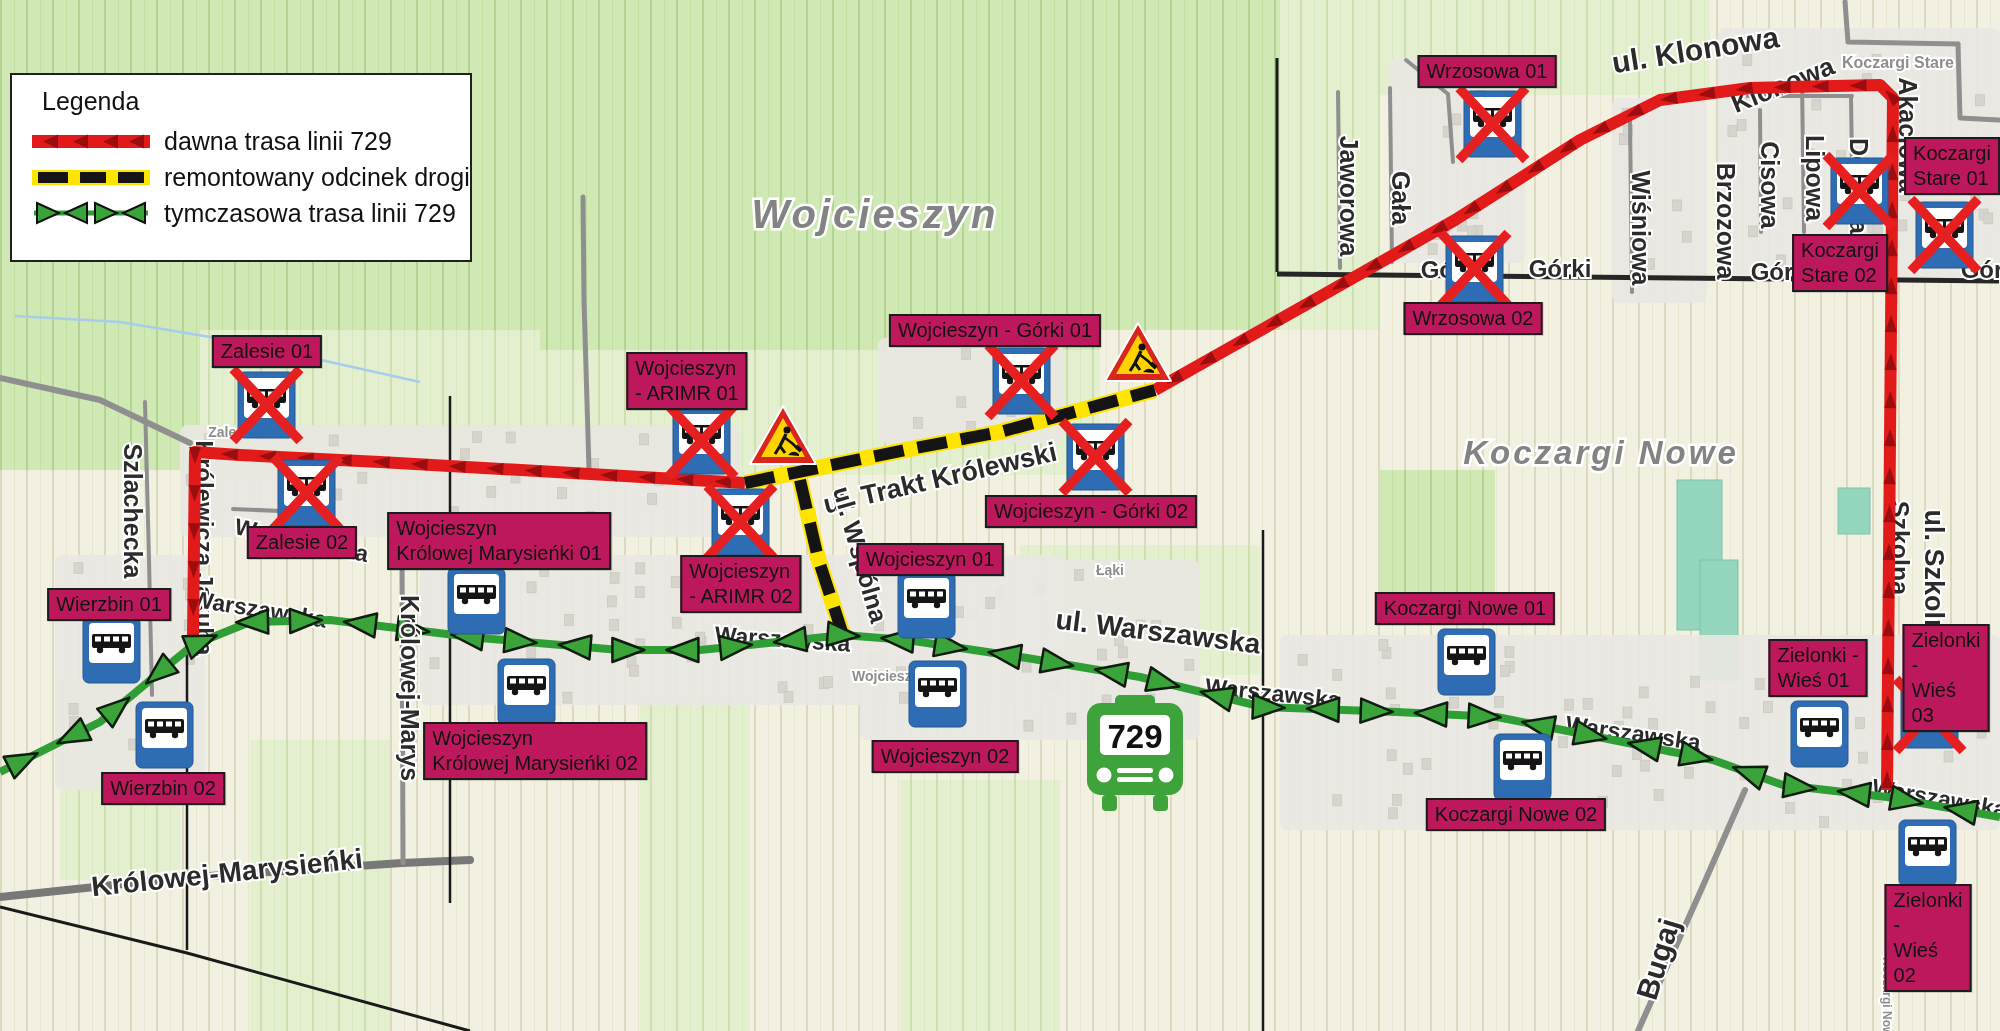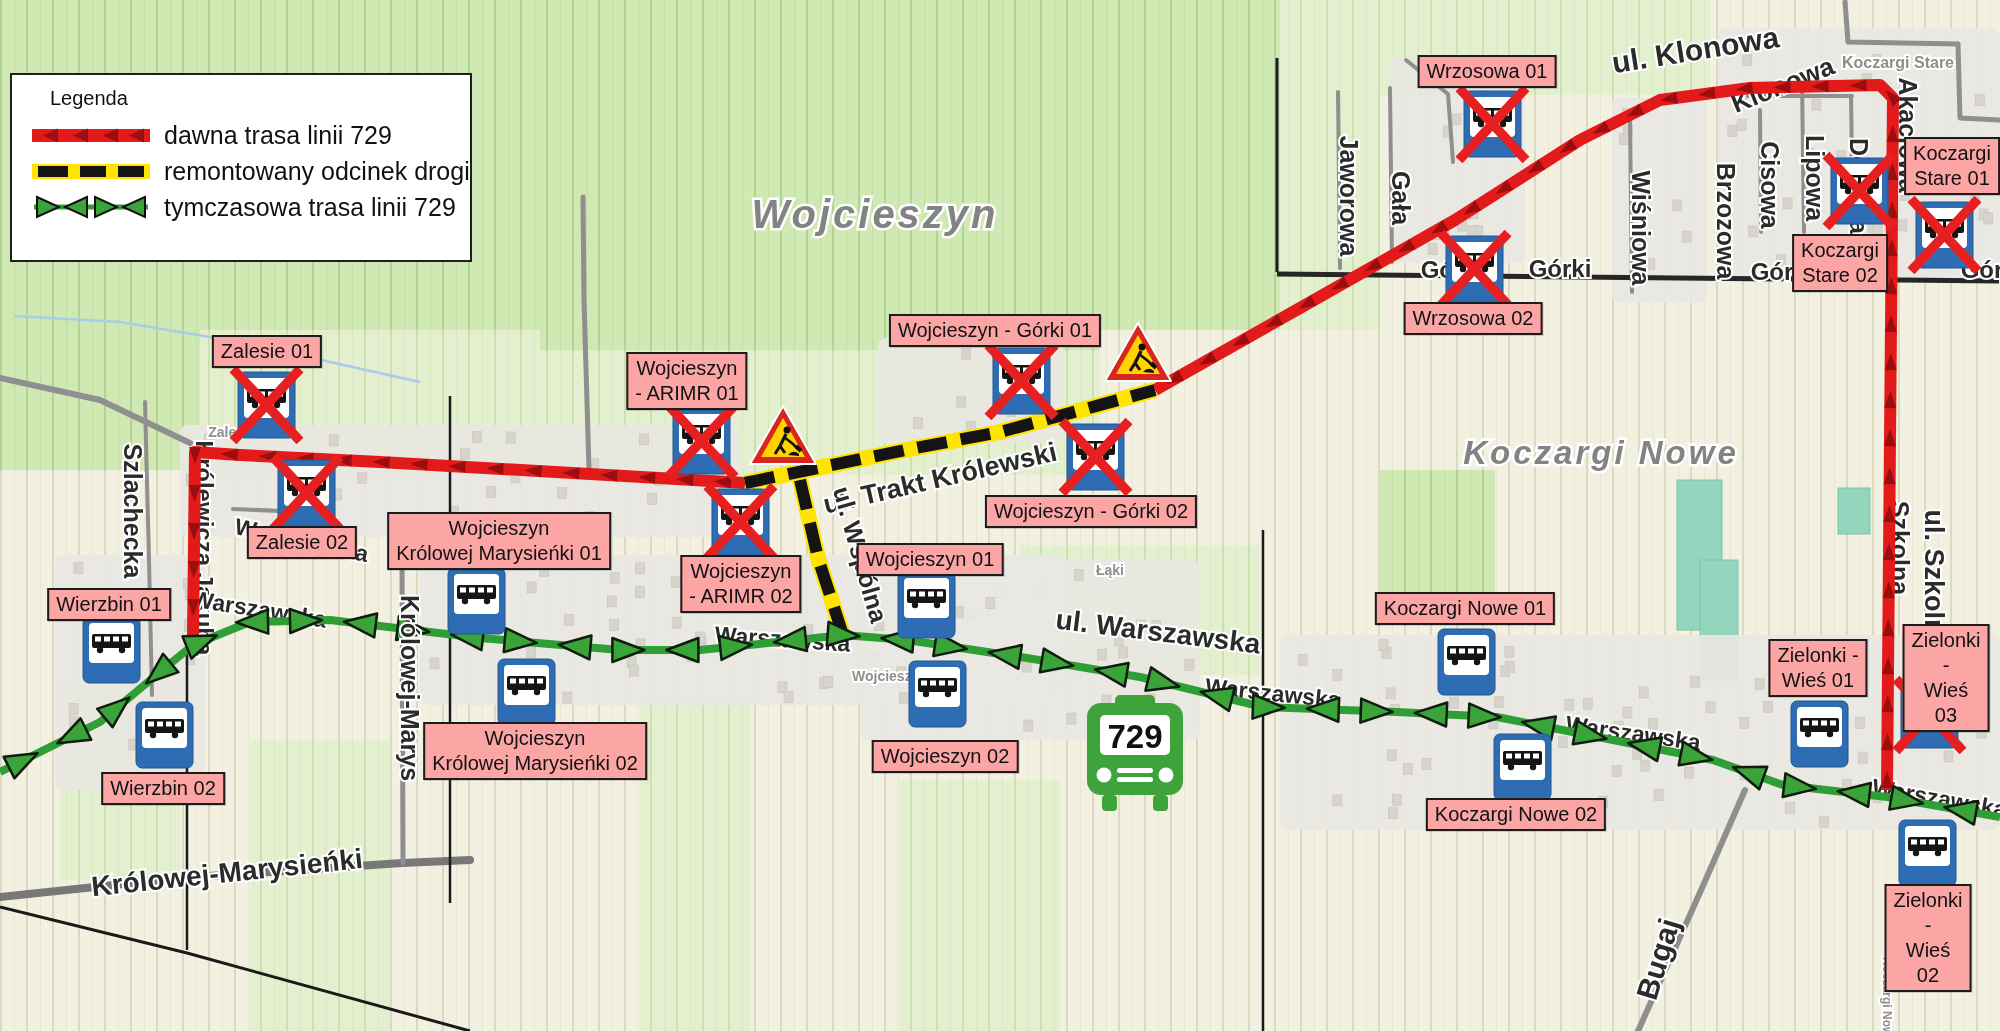--- a/index.html
+++ b/index.html
@@ -2,29 +2,29 @@
 <html style="--c-red: #e31a1a; --c-red-arrow: #9c0d10; --c-yellow: #ffe400; --c-black: #141414; --c-green: #2f9e35; --c-green-fill: #3aa33a;"><head>
 <meta charset="utf-8">
 <title></title>
 <style>
   html,body{margin:0;padding:0;background:#d8d8d8;font-family:"Liberation Sans",sans-serif;}
   #map{position:relative;width:2000px;height:1031px;overflow:hidden;background:#f2f0e0;}
   #map-svg{position:absolute;left:0;top:0;width:2000px;height:1031px;display:block;}
   #stop-labels{position:absolute;left:0;top:0;width:100%;height:100%;pointer-events:none;}
   .stop-label{
     position:absolute;transform:translateX(-50%);
-    background:#fca5a5;border:2px solid #1c1c1c;
-    color:#111;font-size:20px;line-height:25px;text-align:center;
+    background:#be185d;border:2px solid #1c1c1c;
+    color:#111;font-size:20px;line-height:25px;text-align:left;
     padding:2px 7px;white-space:pre-line;box-shadow:1px 1px 0 rgba(0,0,0,.15);
   }
   .legend{
     position:absolute;left:10px;top:73px;width:462px;height:189px;box-sizing:border-box;
     background:#ffffff;border:2px solid #1f1f1f;padding:8px 14px 8px 18px;
   }
-  .legend-title{font-size:20px;color:#111;margin:4px 0 10px 20px;}
+  .legend-title{font-size:25px;color:#111;margin:4px 0 10px 12px;}
   .legend-row{display:flex;align-items:flex-end;margin:6px 0;}
   .legend-row svg{flex:0 0 auto;margin-right:12px;}
   .legend-label{font-size:25px;color:#111;white-space:nowrap;}
   text{font-family:"Liberation Sans",sans-serif;}
 </style>
 </head>
 <body>
 
 <div id="map">
   <svg id="map-svg" viewBox="0 0 2000 1031">

